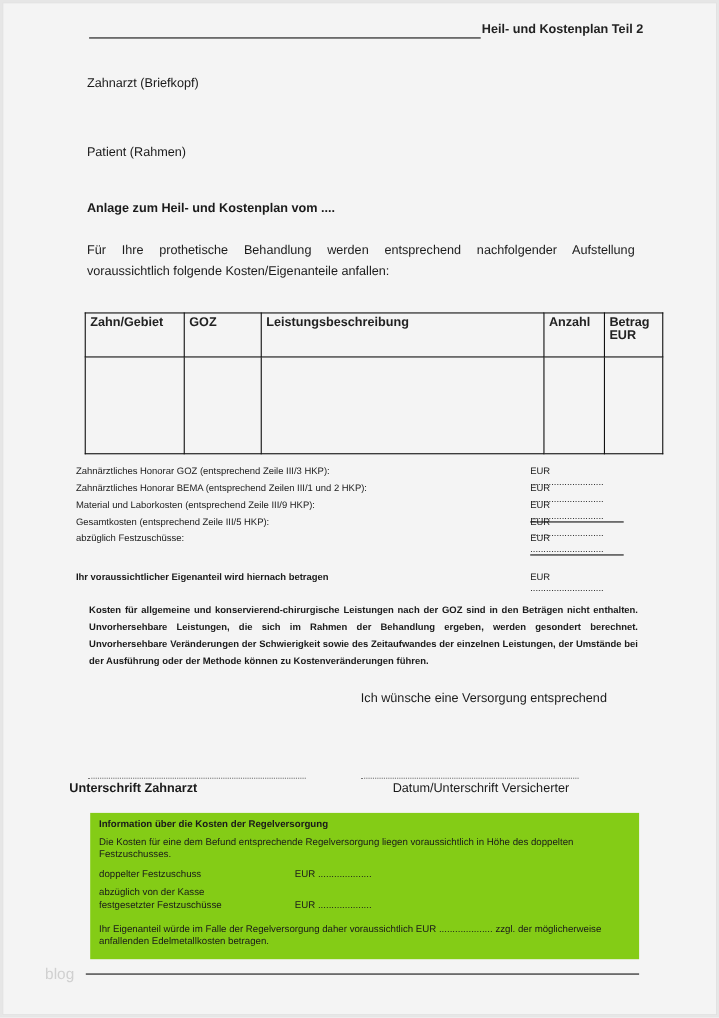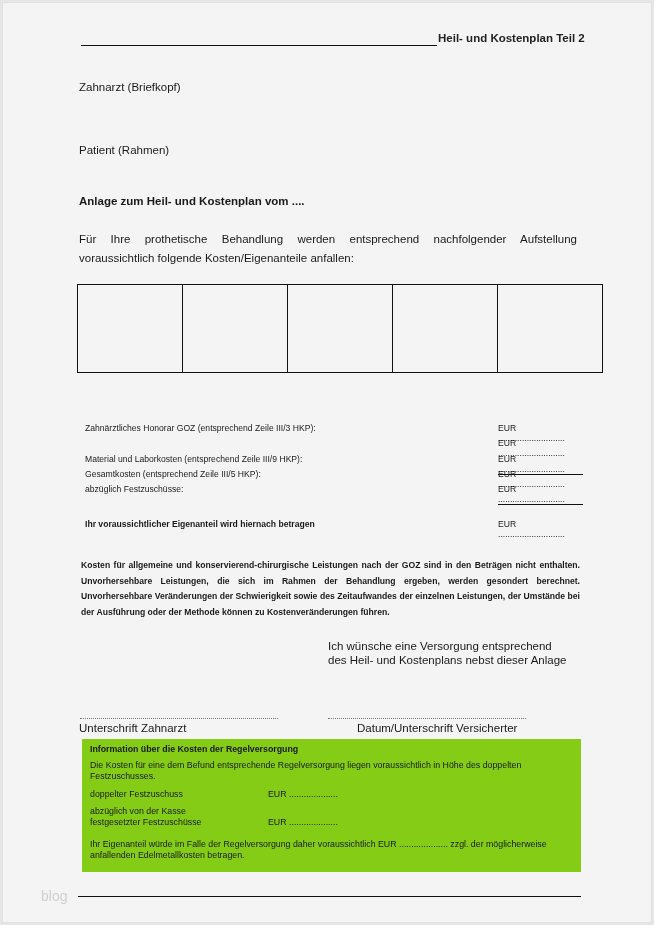--- a/index.html
+++ b/index.html
@@ -9,37 +9,37 @@
     font-family: "Liberation Sans", sans-serif;
     color: #1a1a1a;
     position: relative;
     overflow: hidden;
   }
   .page {
     position: absolute; left: 2px; top: 2px; width: 648px; height: 919px;
     background: #f4f4f4;
     border: 1px solid #e0e0e0;
   }
-  .abs { position: absolute; margin-top: 11px; }
+  .abs { position: absolute; }
   .header-line { left: 78px; top: 31px; width: 356px; border-top: 1px solid #111; }
   .header-title { left: 435px; top: 18px; font-size: 11.5px; font-weight: bold; color: #222; }
   .t11 { font-size: 11.5px; }
   .bold { font-weight: bold; }
   .justify { text-align: justify; text-align-last: left; line-height: 19px; }
   table.cost {
     position: absolute; left: 74px; top: 281px; width: 526px;
     border-collapse: collapse; font-size: 11.5px;
   }
   table.cost td, table.cost th {
     border: 1px solid #111; vertical-align: top; text-align: left;
     padding: 2px 4px; font-weight: bold; color: #222;
   }
   table.cost tr.head td { height: 35px; }
   table.cost tr.body td { height: 83px; }
-  .sum-row { position: absolute; left: 82px; width: 500px; font-size: 8.6px; height: 15px; }
+  .sum-row { position: absolute; left: 66px; width: 500px; font-size: 8.6px; height: 15px; }
   .sum-row .lbl { position: absolute; left: 0; }
   .sum-row .val { position: absolute; left: 413px; width: 85px; }
   .sum-row .val.ul { border-bottom: 1px solid #111; }
   .para { left: 78px; top: 544px; width: 499px; font-size: 8.6px; font-weight: bold; line-height: 15.5px; text-align: justify; text-align-last: left; }
   .dots-line { border-top: 1px dotted #777; }
   .info-box {
     position: absolute; left: 79px; top: 736px; width: 499px; height: 133px;
     background: #84cc16;
   }
   .info-box .in { position: absolute; font-size: 8.8px; color: #1a1a1a; line-height: 11px; }
@@ -55,35 +55,43 @@
 
   <div class="abs t11" style="left:76px; top:67px;">Zahnarzt (Briefkopf)</div>
   <div class="abs t11" style="left:76px; top:130px;">Patient (Rahmen)</div>
 
   <div class="abs t11 justify" style="left:76px; top:216px; width:498px;">Für Ihre prothetische Behandlung werden entsprechend nachfolgender Aufstellung voraussichtlich folgende Kosten/Eigenanteile anfallen:</div>
 
   <div class="abs t11 bold" style="left:76px; top:181px;">Anlage zum Heil- und Kostenplan vom ....</div>
 
   <table class="cost">
     <tbody>
+        <tr class="head">
+      <td style="width:81px;">Zahn/Gebiet</td>
+      <td style="width:61px;">GOZ</td>
+      <td style="width:248px;">Leistungsbeschreibung</td>
+      <td style="width:46px;">Anzahl</td>
+      <td>Betrag EUR</td>
+    </tr>
     <tr class="body">
       <td></td>
       <td></td>
       <td></td>
       <td></td>
       <td></td>
     </tr>
   </tbody>
     </table>
 
   <div class="sum-row" style="top:420px;">
     <span class="lbl">Zahnärztliches Honorar GOZ (entsprechend Zeile III/3 HKP):</span>
     <span class="val">EUR ............................</span>
   </div>
   <div class="sum-row" style="top:435px;">
+    <span class="lbl">Zahnärztliches Honorar BEMA (entsprechend Zeilen III/1 und 2 HKP):</span>
     <span class="val">EUR ............................</span>
   </div>
   <div class="sum-row" style="top:451px;">
     <span class="lbl">Material und Laborkosten (entsprechend Zeile III/9 HKP):</span>
     <span class="val ul">EUR ............................</span>
   </div>
   <div class="sum-row" style="top:466px;">
     <span class="lbl">Gesamtkosten (entsprechend Zeile III/5 HKP):</span>
     <span class="val">EUR ............................</span>
   </div>
@@ -93,24 +101,23 @@
   </div>
 
   <div class="sum-row bold" style="top:516px;">
     <span class="lbl">Ihr voraussichtlicher Eigenanteil wird hiernach betragen</span>
     <span class="val" style="font-weight:normal;">EUR ............................</span>
   </div>
 
   <div class="abs para">Kosten für allgemeine und konservierend-chirurgische Leistungen nach der GOZ sind in den Beträgen nicht enthalten. Unvorhersehbare Leistungen, die sich im Rahmen der Behandlung ergeben, werden gesondert berechnet. Unvorhersehbare Veränderungen der Schwierigkeit sowie des Zeitaufwandes der einzelnen Leistungen, der Umstände bei der Ausführung oder der Methode können zu Kostenveränderungen führen.</div>
 
   <div class="abs t11" style="left:325px; top:626px;">Ich wünsche eine Versorgung entsprechend</div>
-  <div class="abs t11" style="left:325px; top:640px;">des Heil- und Kostenplans nebst dieser Anlage</div>
 
   <div class="abs dots-line" style="left:77px; top:704px; width:198px;"></div>
-  <div class="abs t11" style="left:76px; top:708px;">Unterschrift Zahnarzt</div>
+  <div class="abs t11" style="left:60px; top:708px;font-weight:bold;">Unterschrift Zahnarzt</div>
   <div class="abs dots-line" style="left:325px; top:704px; width:198px;"></div>
   <div class="abs t11" style="left:325px; top:708px;padding-left:29px;">Datum/Unterschrift Versicherter</div>
 
   <div class="info-box">
     <div class="in bold" style="left:8px; top:5px;">Information über die Kosten der Regelversorgung</div>
     <div class="in" style="left:8px; top:21px; width:460px;">Die Kosten für eine dem Befund entsprechende Regelversorgung liegen voraussichtlich in Höhe des doppelten Festzuschusses.</div>
     <div class="in" style="left:8px; top:50px;">doppelter Festzuschuss</div>
     <div class="in" style="left:186px; top:50px;">EUR ....................</div>
     <div class="in" style="left:8px; top:67px;">abzüglich von der Kasse</div>
     <div class="in" style="left:8px; top:78px;">festgesetzter Festzuschüsse</div>

